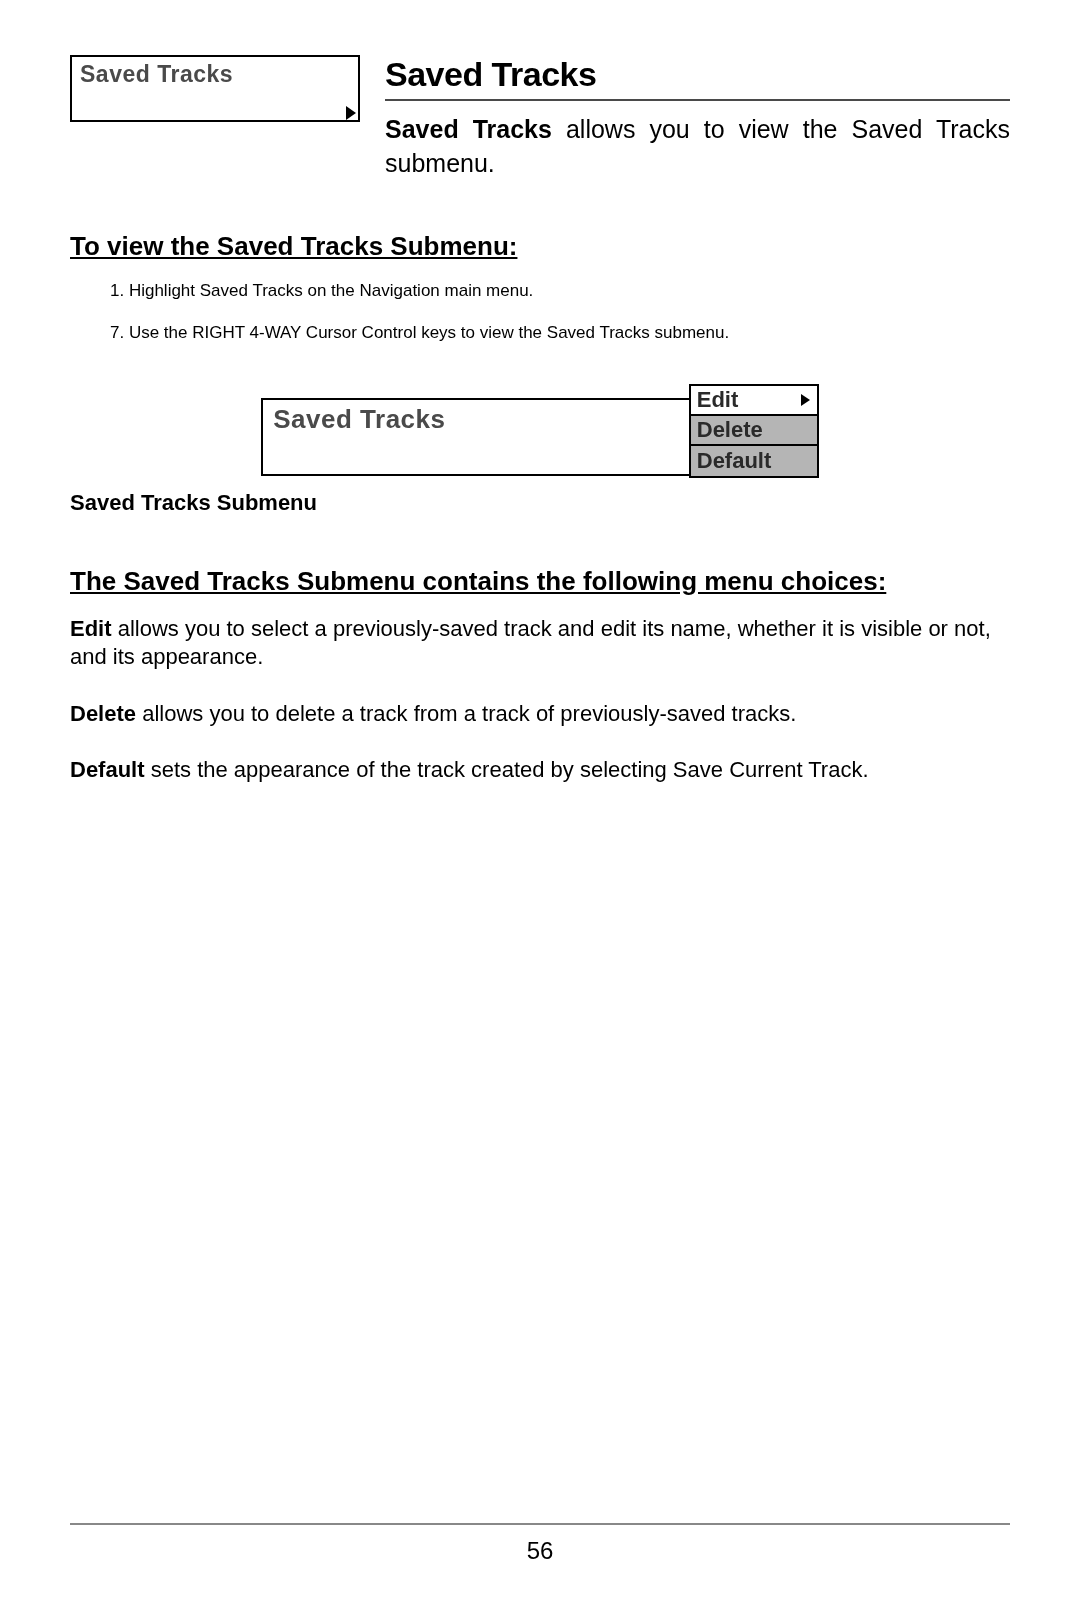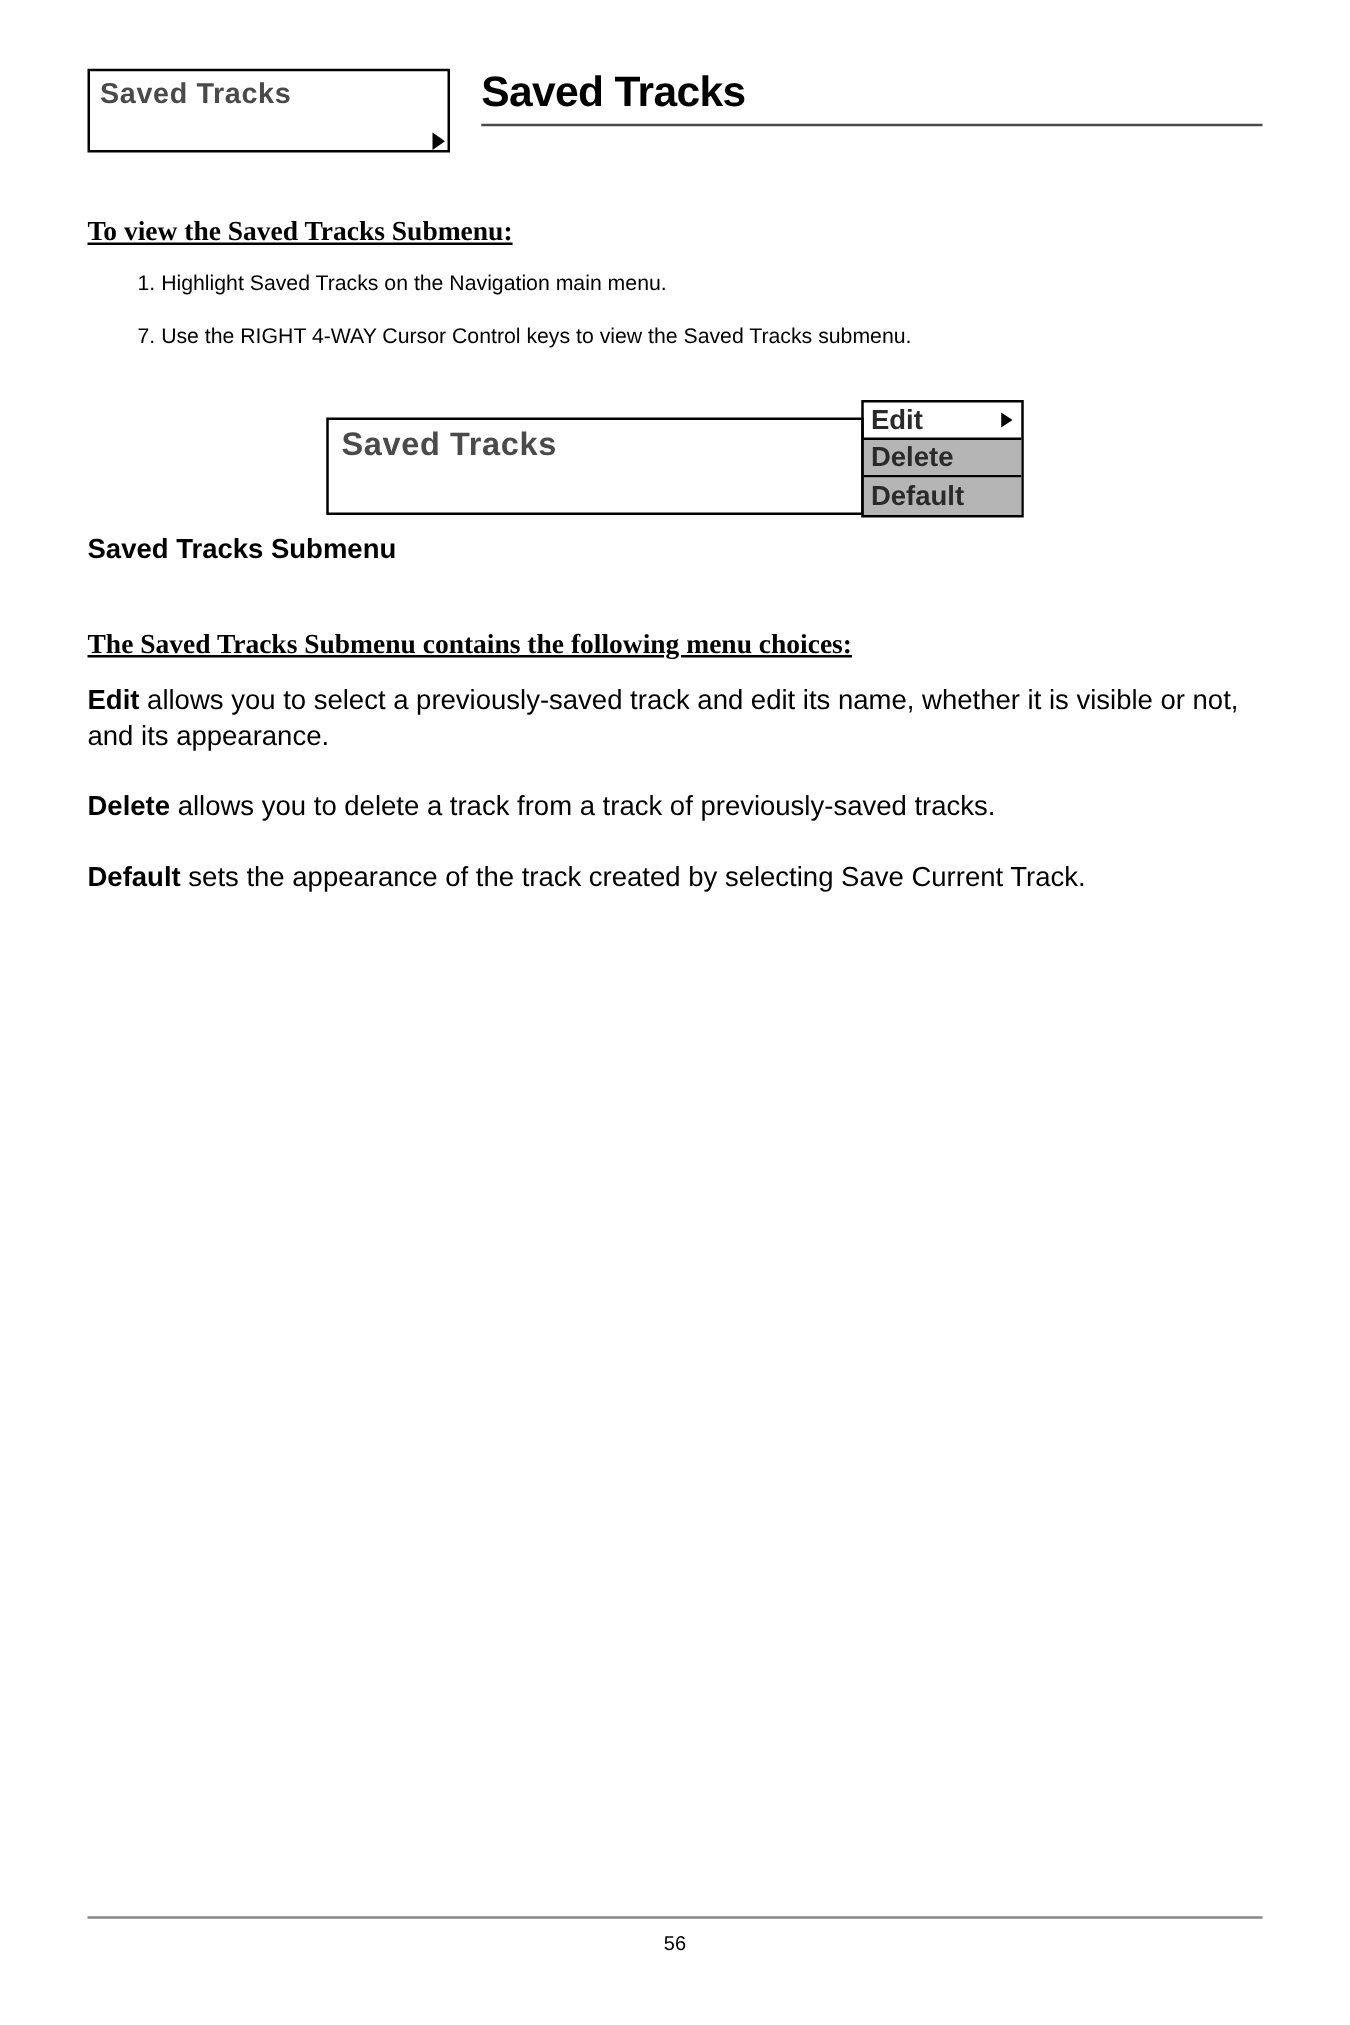--- a/index.html
+++ b/index.html
@@ -61,23 +61,23 @@
       font-size: 25px;
       line-height: 1.35;
       text-align: justify;
       font-family: 'Myriad Pro', 'Segoe UI', Arial, sans-serif;
       font-weight: 300;
     }
     .intro-text .bold {
       font-weight: 700;
     }
     .section-heading {
-      font-family: Liberation Serif, serif;
-      font-weight: 700;
-      font-size: 22px;
+      font-family: Liberation Sans, sans-serif;
+      font-weight: 700;
+      font-size: 26px;
       text-decoration: underline;
       margin-bottom: 18px;
       margin-top: 25px;
     }
     .ol-step {
       font-family: 'Myriad Pro', 'Segoe UI', Arial, sans-serif;
       font-weight: 300;
       font-size: 17px;
       margin-left: 40px;
       margin-bottom: 20px;
@@ -156,37 +156,40 @@
       left: 70px;
       right: 70px;
       text-align: center;
     }
     .footer-line {
       border-top: 2px solid #888;
       margin-bottom: 12px;
     }
     .page-num {
       font-family: 'Myriad Pro', 'Segoe UI', Arial, sans-serif;
-      font-size: 16px;
+      font-size: 24px;
     }
   </style>
 </head>
 <body>
 
 <div class="top-section">
   <div class="menu-box">
     <div class="menu-box-label">Saved Tracks</div>
     <div class="menu-box-arrow">
       <svg width="18" height="18" viewBox="0 0 18 18">
           <polygon points="4,2 14,9 4,16" fill="#000"></polygon>
         </svg>
     </div>
   </div>
   <div class="top-right">
     <div class="page-title">Saved Tracks</div>
+    <div class="intro-text">
+      <span class="bold">Saved Tracks</span><span> allows you to view the Saved Tracks submenu.</span>
+    </div>
   </div>
 </div>
 
 <div class="section-heading">To view the Saved Tracks Submenu:</div>
 
 <div class="ol-step">1.  Highlight Saved Tracks on the Navigation main menu.</div>
 <div class="ol-step">7.  Use the RIGHT 4-WAY Cursor Control keys to view the Saved Tracks submenu.</div>
 
 <div class="submenu-figure">
   <div class="submenu-figure-inner">

